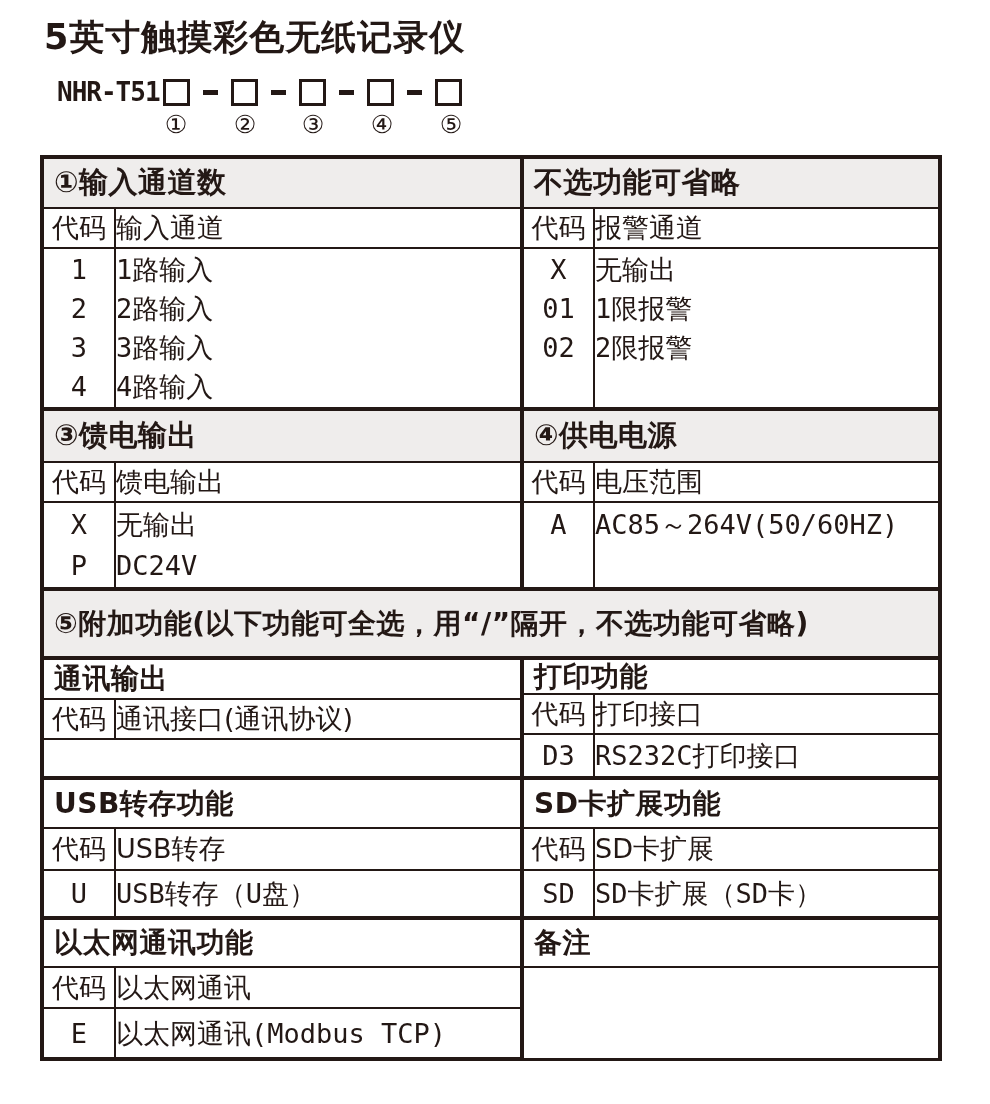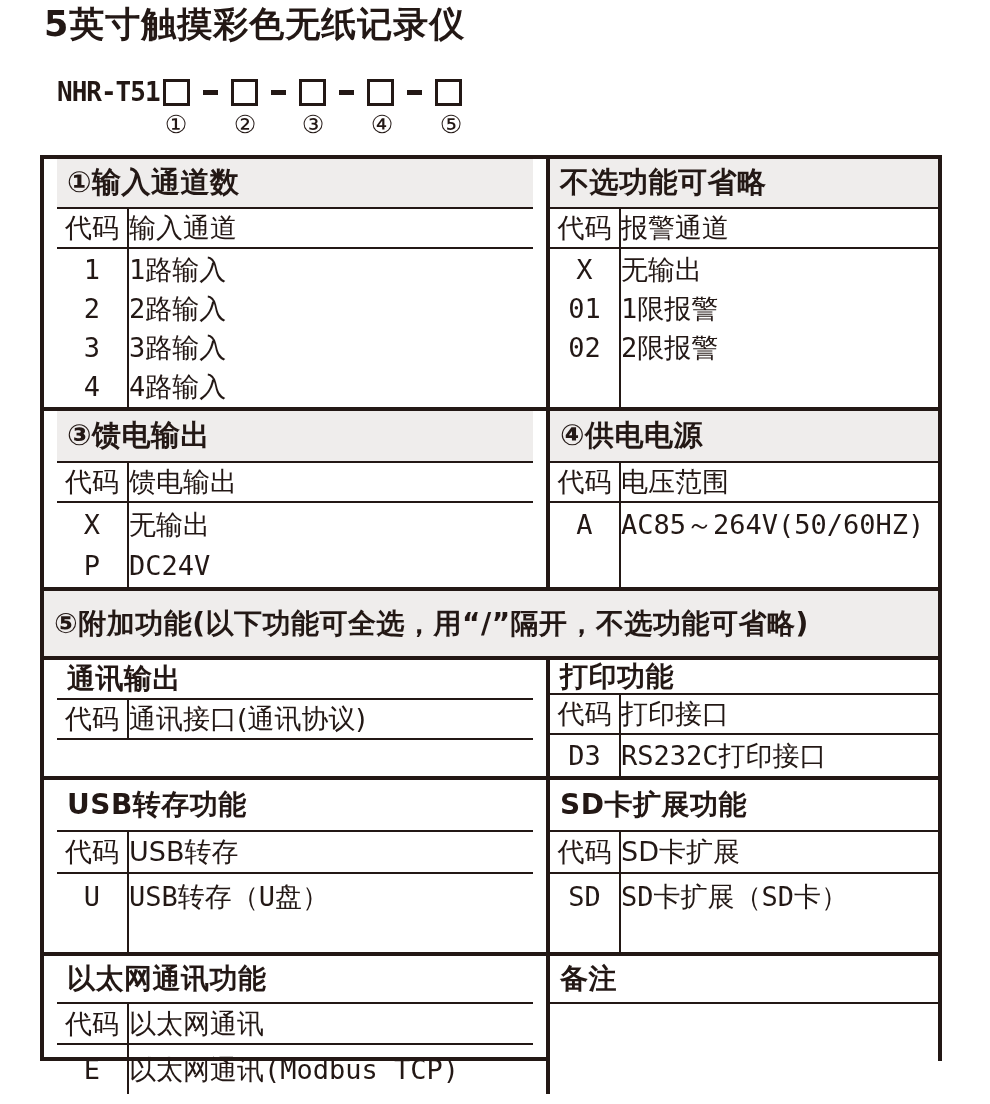--- a/index.html
+++ b/index.html
@@ -6,21 +6,21 @@
   html,body { background:#ffffff; }
   body {
     width:990px; height:1104px; position:relative;
     font-family:"DejaVu Sans", sans-serif;
     color:#231815;
   }
   .page { position:absolute; inset:0; }
 
   
   .title {
-    position:absolute; left:44px; top:1px;
+    position:absolute; left:44px; top:14px;
     font-size:35px; font-weight:bold; letter-spacing:1px;
   }
 
   
   .model-line {
     position:absolute; left:57px; top:76px; height:32px;
     display:flex; align-items:center;
   }
   .model-prefix {
     font-family:"DejaVu Sans Mono","DejaVu Sans",monospace;
@@ -41,21 +41,21 @@
   .spec-table {
     position:absolute; left:40px; top:155px;
     width:902px; height:906px;
     border:4px solid #231815;
     display:flex; flex-direction:column;
     background:#fff;
     font-size:27px;
   }
   .block { display:flex; flex-shrink:0; }
   .block + .block { border-top:4px solid #231815; }
-  .half { display:flex; flex-direction:column;margin-left:13px; }
+  .half { display:flex; flex-direction:column; }
   .half-l { width:476px; flex-shrink:0; }
   .half-r { flex:1; border-left:4px solid #231815; }
 
   .sec-title {
     height:50px; background:#efedec;
     border-bottom:2.5px solid #231815;
     display:flex; align-items:center;
     padding-left:10px;
     font-weight:bold; font-size:29px; letter-spacing:0.5px;
     white-space:nowrap; overflow:hidden;
@@ -83,21 +83,21 @@
 
   .block-a { height:248px; }
   .block-b { height:180px; }
   .block-b .sec-title { height:52px; }
   .block-b .line { height:41px; line-height:41px; }
   .block-c { height:69px; flex-direction:column;justify-content:center; }
   .block-c .sec-title { height:100%; border-bottom:none; font-size:28px; }
   .block-d { height:120px; }
   .block-d .sec-title { height:40px; font-size:28px;text-align:right; }
   .block-d .line { height:40px; line-height:40px; }
-  .block-e { height:176px; }
+  .block-e { height:140px; }
   .block-e .sec-title { height:52px; font-size:28px; }
   .block-e .hdr-row { height:42px; }
   .block-e .line { height:44px; line-height:44px; }
   .block-f { flex:1; }
   .block-f .sec-title { height:48px; font-size:28px; }
   .block-f .hdr-row { height:41px; }
   .block-f .line { height:48px; line-height:48px; }
   .empty-cell { flex:1; background:#fff; }
 </style>
 </head>

